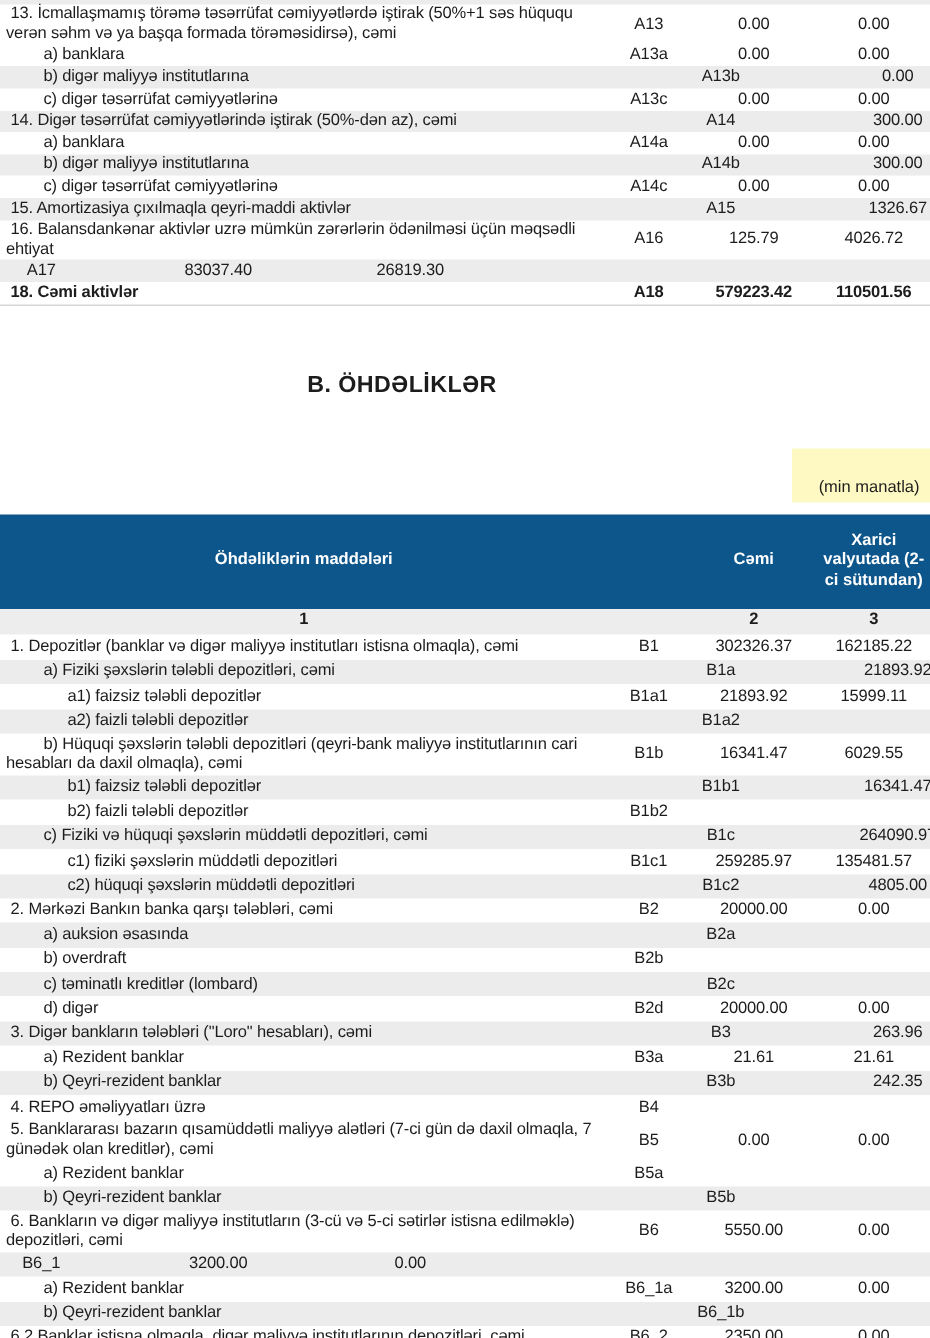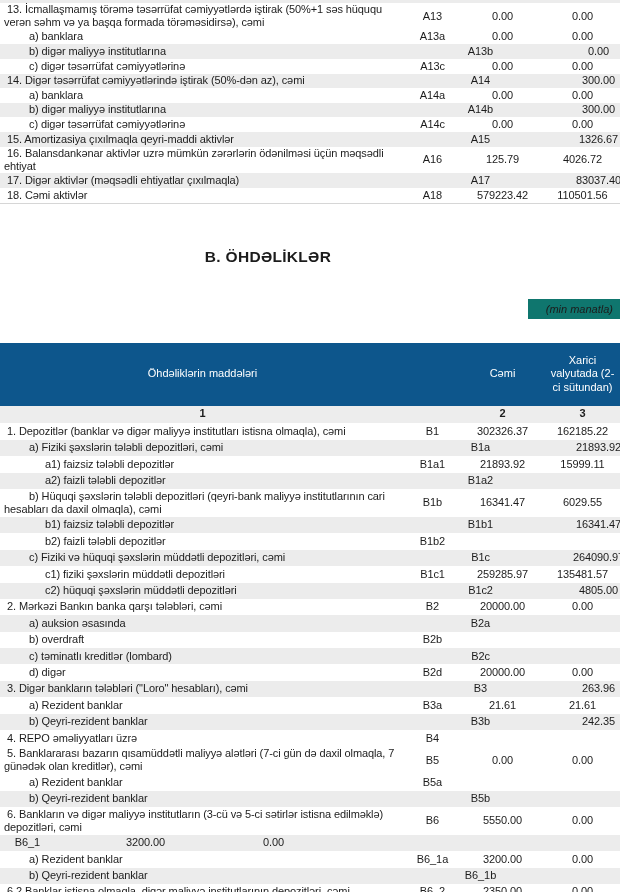--- a/index.html
+++ b/index.html
@@ -7,42 +7,42 @@
        font-family:"Liberation Sans","DejaVu Sans",sans-serif;
        color:#1c1c1c;-webkit-font-smoothing:antialiased;}
   .page{width:620px;position:relative;}
   .top-strip{height:3px;background:#ececec;}
   
   .tbl{width:620px;}
   .row{display:flex;align-items:center;}
   .t1 .row{min-height:14.6px;}
   .t2 .row{min-height:15.4px;padding:0.5px 0;}
   .row.shade{background:#ececec;gap:48px;}
-  .row.bold{font-weight:normal;justify-content:space-between;}
+  .row.bold{font-weight:bold;justify-content:space-between;}
   .cell{font-size:11px;line-height:13.4px;letter-spacing:-0.1px;}
   .cell.label{flex:0 0 405px;max-width:405px;padding-left:4px;box-sizing:border-box;}
   .cell.code{flex:0 0 55px;text-align:center;}
   .cell.total{flex:0 0 85px;text-align:center;}
   .cell.foreign{flex:0 0 75px;text-align:center;}
   .ind0{text-indent:3px;}
   .ind1{text-indent:25px;}
   .ind2{text-indent:41px;}
   .t1{border-bottom:1px solid #d6d6d6;}
   .t2{border-bottom:1px solid #c4c4c4;}
   
   .sec-title{margin:44px 0 0 0;text-align:center;transform:translateX(-42px);
              font-size:15.5px;font-weight:bold;letter-spacing:0.3px;height:19px;}
   
   .note-row{margin-top:32px;height:22px;position:relative;}
-  .note{position:absolute;right:0;top:0;background:#0f766e;
-        font-size:11px;font-style:italic;padding:4px 7px 4px 18px;}
+  .note{position:absolute;right:0;top:0;background:#fef9c3;
+        font-size:11px;padding:20px 7px 4px 18px;}
   
   .thead{display:flex;background:#0d568c;color:#ffffff;min-height:63px;
          align-items:center;margin-top:22px;}
-  .thead .th{font-size:11px;font-weight:normal;text-align:center;line-height:13.5px;}
+  .thead .th{font-size:11px;font-weight:bold;text-align:center;line-height:13.5px;}
   .thead .th.label{flex:0 0 405px;}
   .thead .th.code{flex:0 0 55px;}
   .thead .th.total{flex:0 0 85px;}
   .thead .th.foreign{flex:0 0 75px;padding:4px 2px;box-sizing:border-box;}
   
   .numrow{display:flex;background:#ededed;min-height:17px;align-items:center;
           border-bottom:1px solid #ffffff;}
   .numrow .cell{font-weight:bold;text-align:center;}
   .numrow .cell.label{padding-left:0;}
 </style>
@@ -108,21 +108,20 @@
         <div class="cell total">1326.67</div>
         <div class="cell foreign">0.00</div>
       </div>
       <div class="row">
         <div class="cell label ind0">16. Balansdankənar aktivlər uzrə mümkün zərərlərin ödənilməsi üçün məqsədli ehtiyat</div>
         <div class="cell code">A16</div>
         <div class="cell total">125.79</div>
         <div class="cell foreign">4026.72</div>
       </div>
       <div class="row shade">
-        <div class="cell label ind0">17. Digər aktivlər (məqsədli ehtiyatlar çıxılmaqla)</div>
         <div class="cell code">A17</div>
         <div class="cell total">83037.40</div>
         <div class="cell foreign">26819.30</div>
       </div>
       <div class="row bold">
         <div class="cell label ind0">18. Cəmi aktivlər</div>
         <div class="cell code">A18</div>
         <div class="cell total">579223.42</div>
         <div class="cell foreign">110501.56</div>
       </div>

